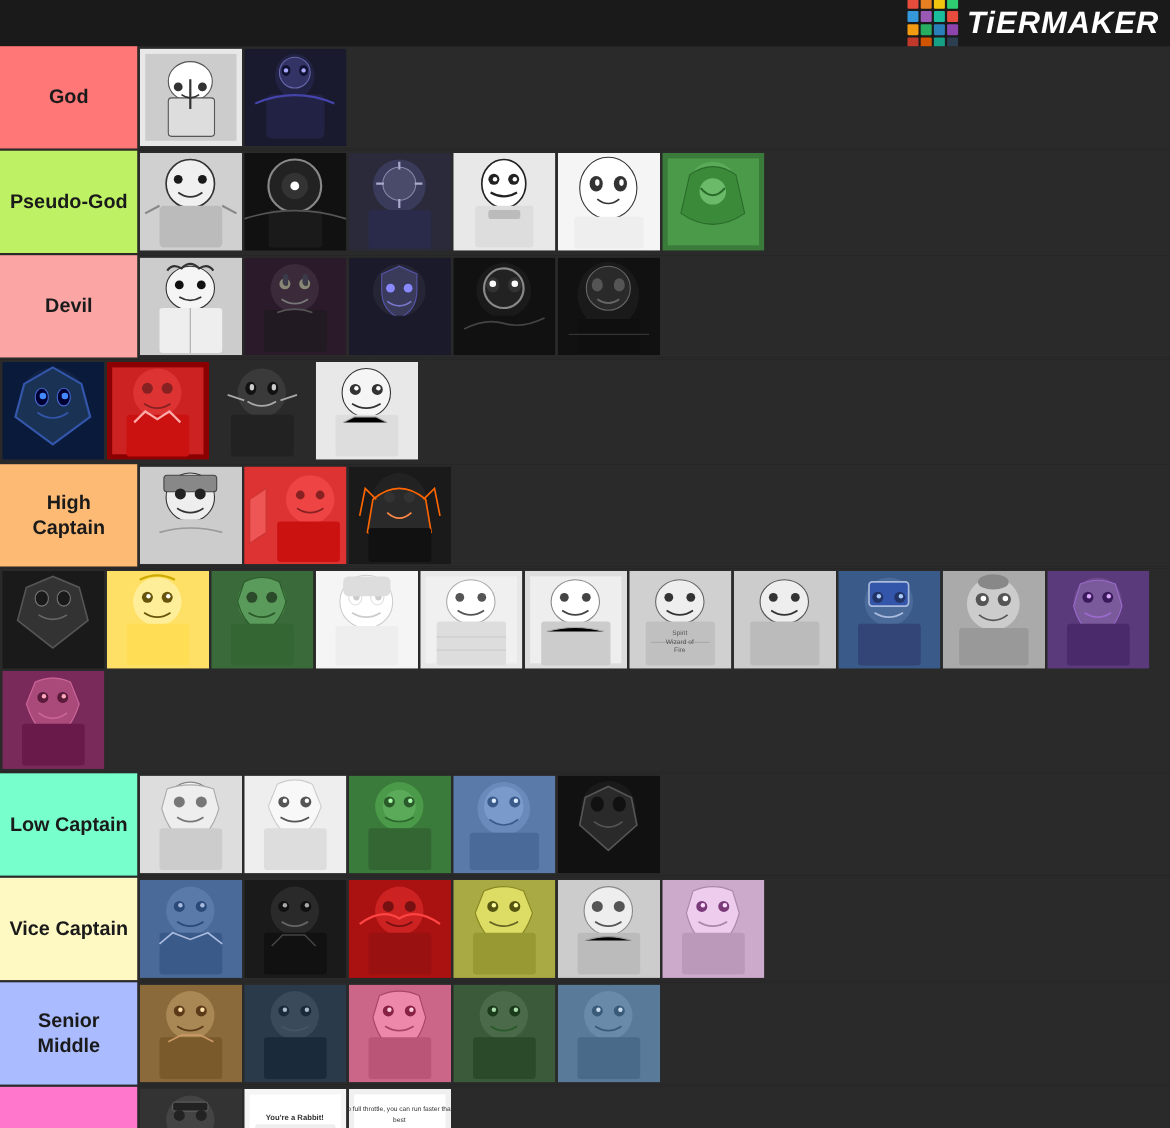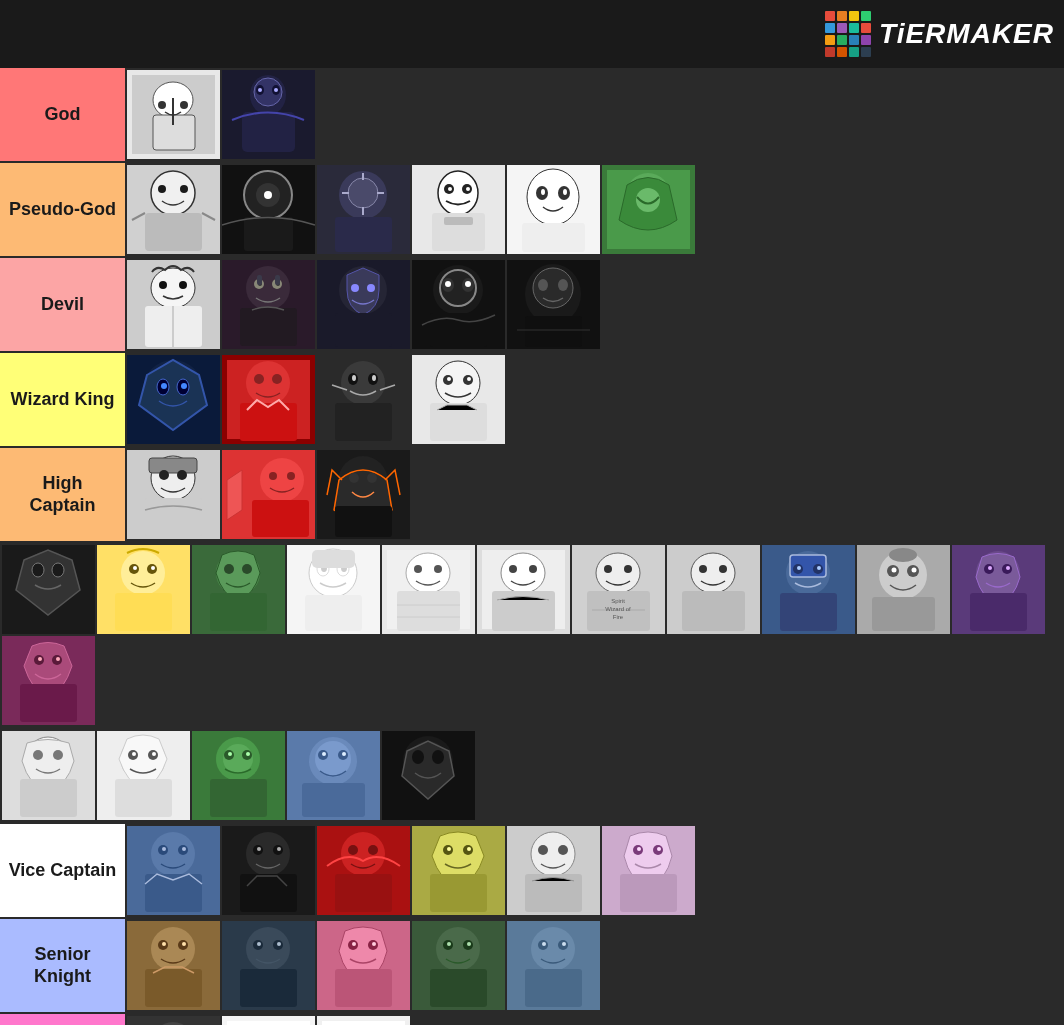--- a/index.html
+++ b/index.html
@@ -37,21 +37,21 @@
       gap: 2px;
     }
 
     
     .header-row {
       display: flex;
       align-items: center;
       justify-content: flex-end;
       background: #1a1a1a;
       padding: 5px 10px;
-      height: 68px;
+      height: 42px;
     }
     .tiermaker-logo {
       display: flex;
       align-items: center;
       gap: 8px;
     }
     .logo-grid {
       display: grid;
       grid-template-columns: repeat(4, 10px);
       grid-template-rows: repeat(4, 10px);
@@ -65,27 +65,27 @@
     .logo-text {
       font-size: 28px;
       font-weight: 900;
       color: white;
       letter-spacing: 1px;
       font-style: italic;
     }
 
     
     .row-god { background-color: #ff7777; }
-    .row-pseudo { background-color: #fdba74; }
+    .row-pseudo { background-color: #bef264; }
     .row-devil { background-color: #fca5a5; }
     .row-wizard { background-color: #ffff77; }
     .row-high-captain { background-color: #fdba74; }
     .row-middle-captain { background-color: #77ff77; }
     .row-low-captain { background-color: #77ffcc; }
-    .row-vice-captain { background-color: #ffffff; }
+    .row-vice-captain { background-color: #fef9c3; }
     .row-senior-knight { background-color: #aabbff; }
     .row-no-scaling { background-color: #ff77cc; }
 
     
     .card-figure {
       width: 93px;
       height: 89px;
       position: relative;
       overflow: hidden;
     }
@@ -292,21 +292,20 @@
         <ellipse cx="56" cy="25" rx="5" ry="6" fill="#555"></ellipse>
         <path d="M36 38 Q46 45 56 38" stroke="#666" stroke-width="1.5" fill="none"></path>
         <rect x="18" y="56" width="57" height="31" rx="3" fill="#0f0f0f"></rect>
         <path d="M10 70 L83 70" stroke="#333" stroke-width="1"></path>
       </svg>
     </div>
   </div>
 </div>
 
 <div class="tier-row">
-  <div class="tier-label row-wizard">Wizard King</div>
   <div class="tier-content">
     <div class="card-figure">
       <svg viewBox="0 0 93 89" xmlns="http://www.w3.org/2000/svg">
         <rect width="93" height="89" fill="#0a1a3a"></rect>
         <ellipse cx="46" cy="35" rx="30" ry="30" fill="#112244"></ellipse>
         <path d="M20 20 L46 5 L72 20 L80 50 L46 75 L12 50 Z" fill="#1a3355" stroke="#3355aa" stroke-width="2"></path>
         <ellipse cx="36" cy="32" rx="6" ry="8" fill="#000033" stroke="#4466cc" stroke-width="1"></ellipse>
         <ellipse cx="56" cy="32" rx="6" ry="8" fill="#000033" stroke="#4466cc" stroke-width="1"></ellipse>
         <circle cx="37" cy="31" r="3" fill="#4488ff"></circle>
         <circle cx="57" cy="31" r="3" fill="#4488ff"></circle>
@@ -547,20 +546,21 @@
         <circle cx="38" cy="23" r="2" fill="#ffaabb"></circle>
         <circle cx="56" cy="23" r="2" fill="#ffaabb"></circle>
         <path d="M33 38 Q46 48 59 38" stroke="#cc6699" stroke-width="1.5" fill="none"></path>
         <rect x="18" y="48" width="57" height="38" rx="3" fill="#6a1a4a"></rect>
       </svg>
     </div>
   </div>
 </div>
 
 <div class="tier-row">
+  <div class="tier-label row-low-captain">Low Captain</div>
   <div class="tier-content">
     <div class="card-figure">
       <svg viewBox="0 0 93 89" xmlns="http://www.w3.org/2000/svg">
         <rect width="93" height="89" fill="#dddddd"></rect>
         <ellipse cx="46" cy="28" rx="22" ry="22" fill="#f5f5f5" stroke="#888" stroke-width="1"></ellipse>
         <path d="M25 12 Q46 5 67 12 L72 30 Q65 55 46 62 Q27 55 20 30 Z" fill="#eeeeee" stroke="#aaa" stroke-width="1"></path>
         <circle cx="36" cy="24" r="5" fill="#777"></circle>
         <circle cx="56" cy="24" r="5" fill="#777"></circle>
         <path d="M34 38 Q46 46 58 38" stroke="#777" stroke-width="1.5" fill="none"></path>
         <rect x="18" y="48" width="57" height="38" rx="3" fill="#cccccc"></rect>
@@ -694,21 +694,21 @@
         <circle cx="37" cy="23" r="2" fill="#ffddff"></circle>
         <circle cx="57" cy="23" r="2" fill="#ffddff"></circle>
         <path d="M33 38 Q46 46 59 38" stroke="#aa88aa" stroke-width="1.5" fill="none"></path>
         <rect x="18" y="48" width="57" height="38" rx="3" fill="#bb99bb"></rect>
       </svg>
     </div>
   </div>
 </div>
 
 <div class="tier-row">
-  <div class="tier-label row-senior-knight">Senior Knight</div>
+  <div class="tier-label row-senior-knight">Senior Middle</div>
   <div class="tier-content">
     <div class="card-figure">
       <svg viewBox="0 0 93 89" xmlns="http://www.w3.org/2000/svg">
         <rect width="93" height="89" fill="#8a6a3a"></rect>
         <ellipse cx="46" cy="28" rx="22" ry="22" fill="#aa8855"></ellipse>
         <circle cx="36" cy="24" r="5" fill="#5a3a18"></circle>
         <circle cx="56" cy="24" r="5" fill="#5a3a18"></circle>
         <circle cx="37" cy="23" r="2" fill="#ffe0aa"></circle>
         <circle cx="57" cy="23" r="2" fill="#ffe0aa"></circle>
         <path d="M34 38 Q46 46 58 38" stroke="#5a3a18" stroke-width="1.5" fill="none"></path>

